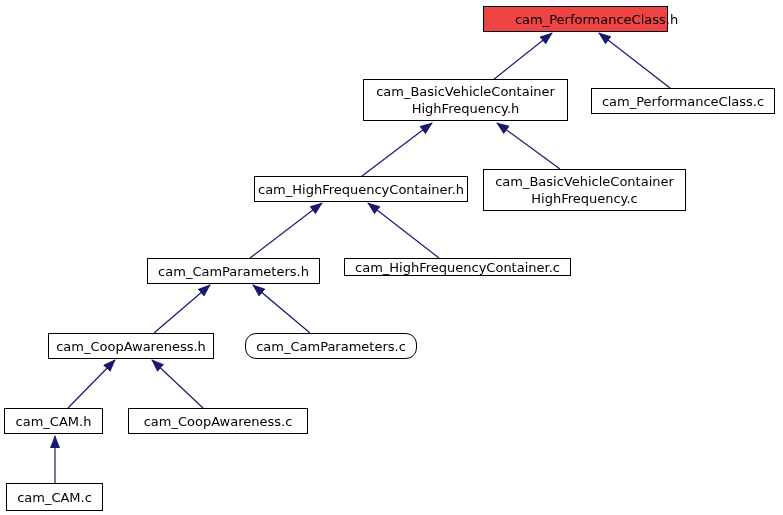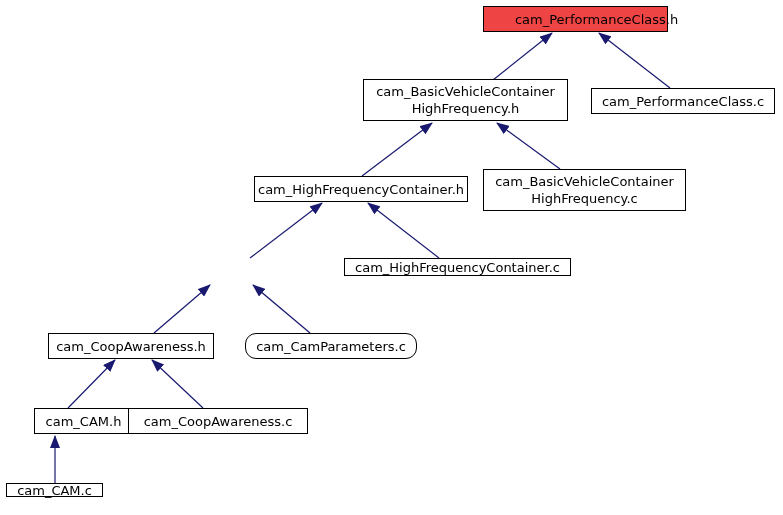--- a/index.html
+++ b/index.html
@@ -69,20 +69,21 @@
     </g>
   </svg>
 
   <div class="node highlight" style="left:483px; top:6px;   width:185px; height:26px;">cam_PerformanceClass.h</div>
   <div class="node" style="left:363px; top:79px;  width:205px; height:42px;">cam_BasicVehicleContainer
 HighFrequency.h</div>
   <div class="node" style="left:591px; top:88px;  width:184px; height:26px;">cam_PerformanceClass.c</div>
   <div class="node" style="left:230px; top:176px; width:214px; height:26px;margin-left:24px;">cam_HighFrequencyContainer.h</div>
   <div class="node" style="left:483px; top:169px; width:203px; height:42px;">cam_BasicVehicleContainer
 HighFrequency.c</div>
+  <div class="node" style="left:147px; top:258px; width:173px; height:26px;">cam_CamParameters.h</div>
   <div class="node" style="left:344px; top:258px; width:227px; height:18px;">cam_HighFrequencyContainer.c</div>
   <div class="node" style="left:48px;  top:333px; width:166px; height:26px;">cam_CoopAwareness.h</div>
   <div class="node" style="left:245px; top:333px; width:172px; height:26px;border-radius:11px;">cam_CamParameters.c</div>
-  <div class="node" style="left:4px;   top:408px; width:99px;  height:26px;margin-left:30px;">cam_CAM.h</div>
+  <div class="node" style="left:4px;   top:408px; width:99px;  height:26px;">cam_CAM.h</div>
   <div class="node" style="left:128px; top:408px; width:180px; height:26px;">cam_CoopAwareness.c</div>
-  <div class="node" style="left:6px;   top:483px; width:97px;  height:14px;">cam_CAM.c</div>
+  <div class="node" style="left:6px;   top:483px; width:97px;  height:28px;">cam_CAM.c</div>
 
 </div>
 
 </body></html>

